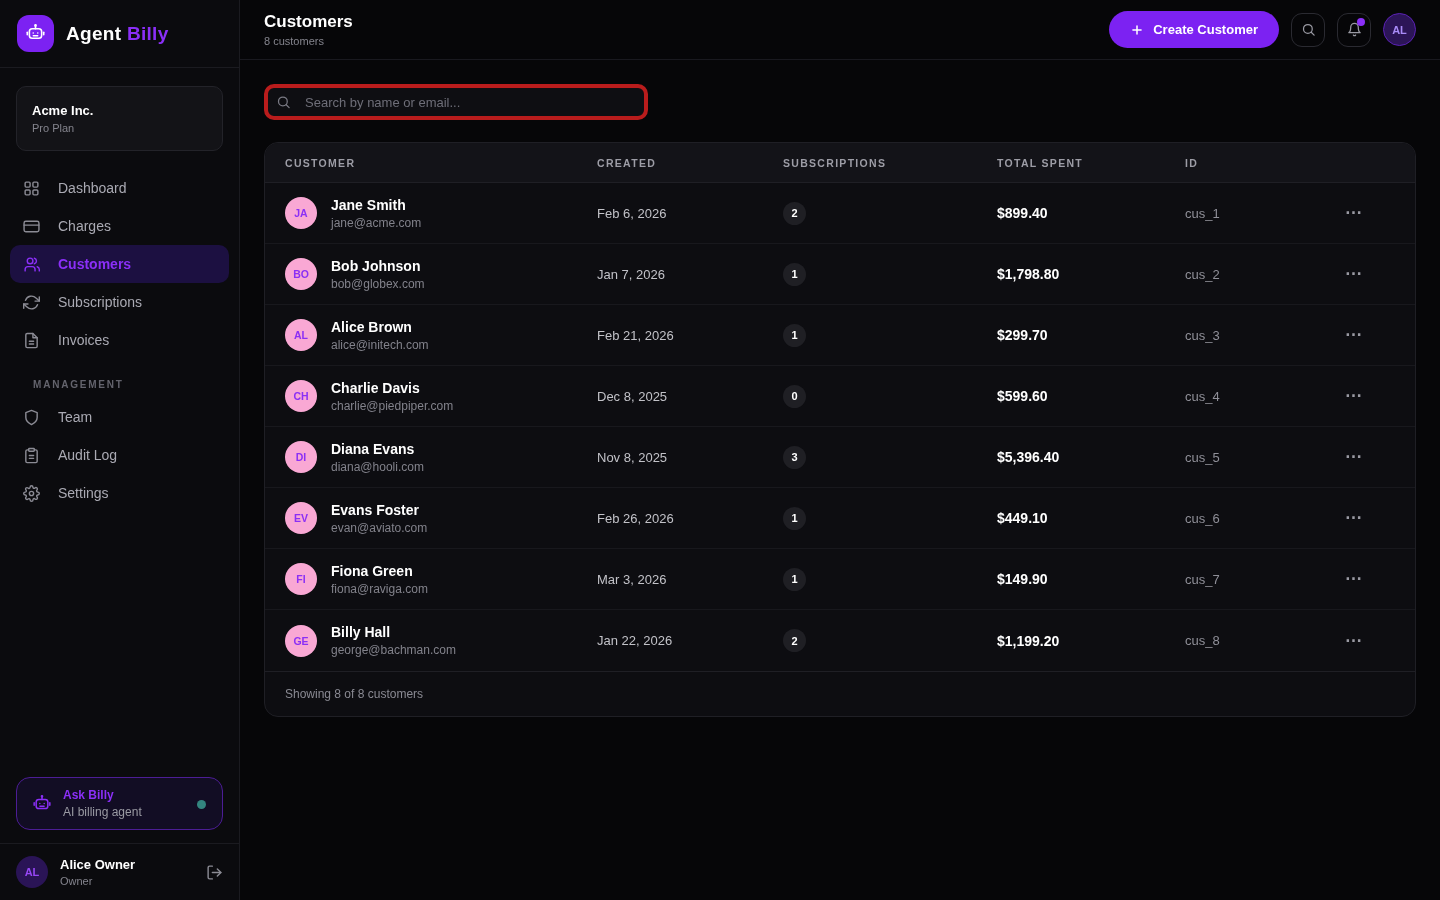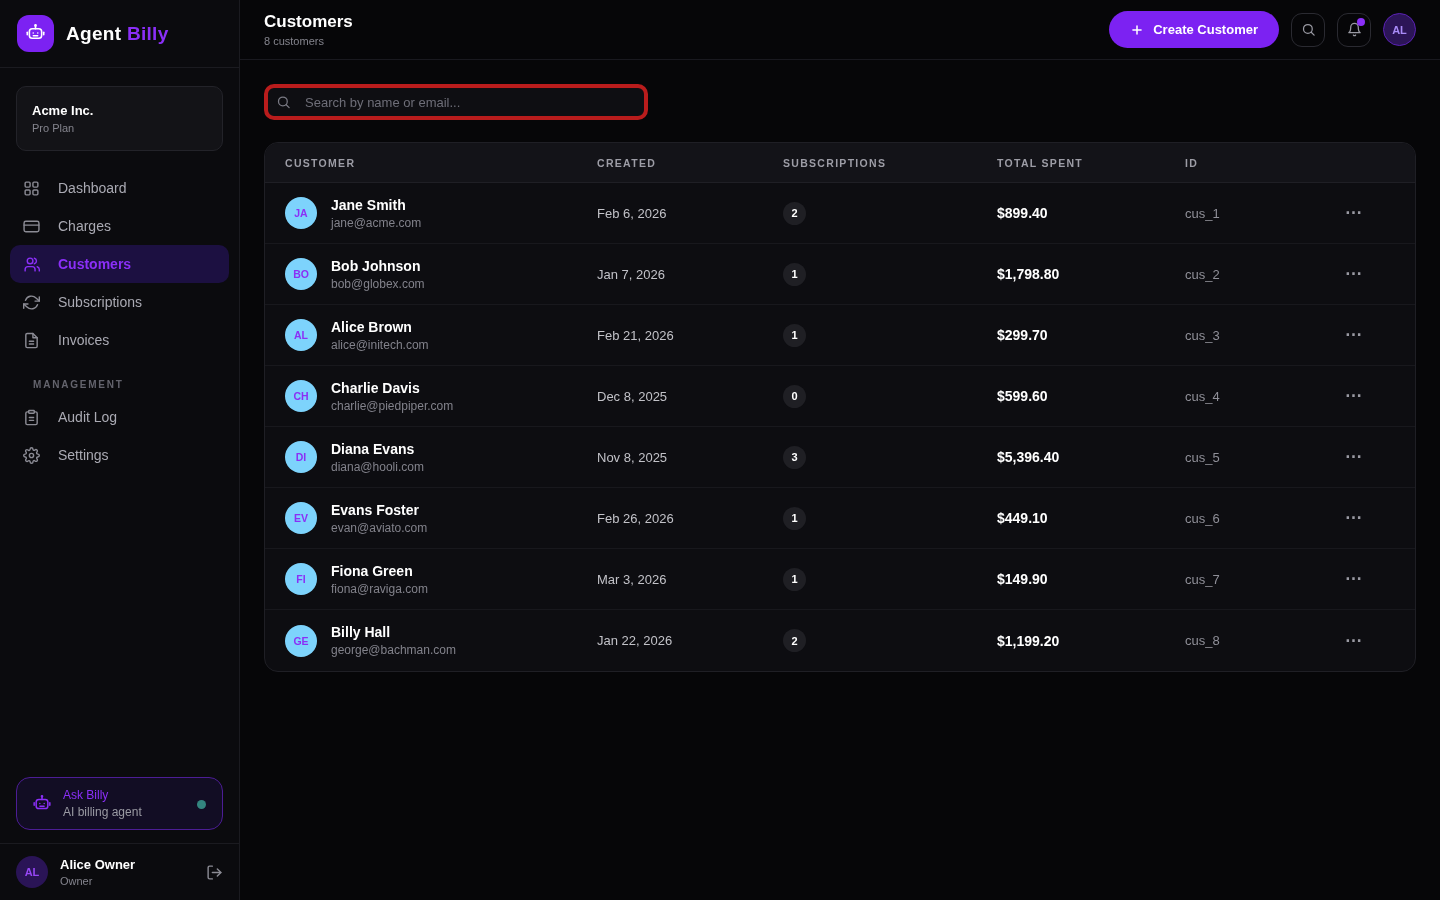--- a/index.html
+++ b/index.html
@@ -58,21 +58,21 @@
   }
 
   .sidebar-bottom { margin-top: auto; }
   .ask-billy {
     margin: 0 16px 13px; position: relative;
     border: 1px solid #4c1d95; background: #120d24;
     border-radius: 14px; padding: 10px 15px;
     display: flex; align-items: center; gap: 11px; cursor: pointer;
   }
   .ask-billy svg { width: 20px; height: 20px; color: var(--accent-bright); flex: none; }
-  .ask-title { font-size: 12px; font-weight: 400; color: var(--accent-bright); }
+  .ask-title { font-size: 12px; font-weight: 700; color: var(--accent-bright); }
   .ask-sub { font-size: 12px; color: #9a9aa3; margin-top: 3px; }
   .ask-dot {
     position: absolute; right: 16px; top: 50%; margin-top: -4px;
     width: 9px; height: 9px; border-radius: 50%;
     background: var(--teal-dot); opacity: .75;
   }
   .user-row {
     border-top: 1px solid #1b1b20;
     height: 57px; padding: 0 16px;
     display: flex; align-items: center; gap: 12px;
@@ -158,21 +158,21 @@
   }
   .t-col {
     font-size: 10.5px; font-weight: 700; letter-spacing: 1.3px;
     color: #9d9da6; text-transform: uppercase;
   }
   .t-row { height: 61px; border-bottom: 1px solid #18181d; cursor: pointer; }
   .t-row:last-child { border-bottom: none; }
   .cust-cell { display: flex; align-items: center; gap: 14px; }
   .row-avatar {
     width: 32px; height: 32px; border-radius: 50%; flex: none;
-    background: #7dd3fc; color: #8b2ff5;
+    background: #f9a8d4; color: #8b2ff5;
     display: flex; align-items: center; justify-content: center;
     font-size: 10.5px; font-weight: 800;
   }
   .cust-name { font-size: 14px; font-weight: 700; color: #fff; }
   .cust-email { font-size: 12px; color: #82828b; margin-top: 3px; }
   .created-cell { font-size: 13px; color: #c2c2c8; }
   .subs-badge {
     width: 23px; height: 23px; border-radius: 50%;
     background: #1f1f24; color: #fff;
     font-size: 11px; font-weight: 700;
@@ -313,20 +313,26 @@
       </div>
       <div class="nav-item">
         <svg viewBox="0 0 24 24">
             <use href="#i-file"></use>
           </svg>
         <span>Invoices</span>
       </div>
 
       <div class="section-label">Management</div>
 
+      <div class="nav-item">
+        <svg viewBox="0 0 24 24">
+            <use href="#i-shield"></use>
+          </svg>
+        <span>Team</span>
+      </div>
       <div class="nav-item">
         <svg viewBox="0 0 24 24">
             <use href="#i-clipboard"></use>
           </svg>
         <span>Audit Log</span>
       </div>
       <div class="nav-item">
         <svg viewBox="0 0 24 24">
             <use href="#i-gear"></use>
           </svg>
@@ -553,16 +559,17 @@
       <span class="subs-badge">2</span>
     </div>
     <div class="spent-cell">$1,199.20</div>
     <div class="id-cell">cus_8</div>
     <div>
       <button class="dots-btn">⋯</button>
     </div>
   </div>
 </div>
 
+        <div class="t-footer">Showing 8 of 8 customers</div>
       </div>
     </section>
   </main>
 </div>
 
 </body></html>

